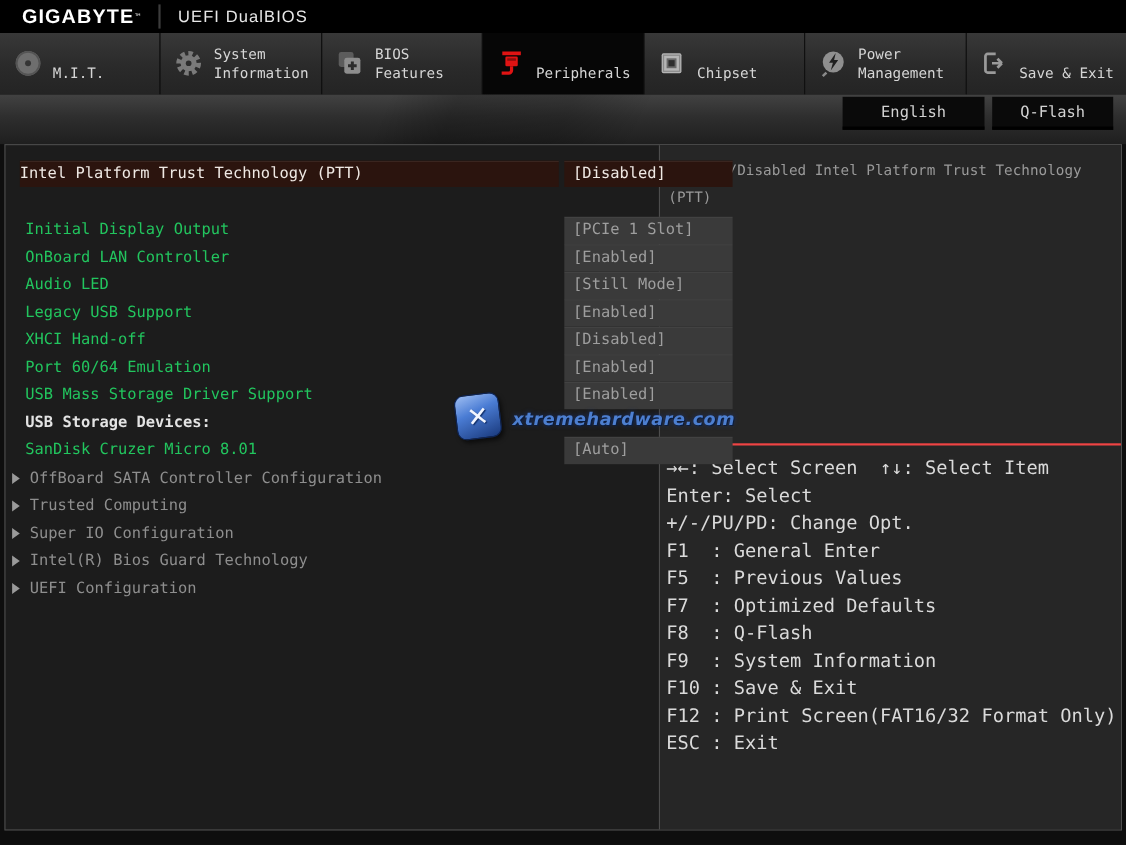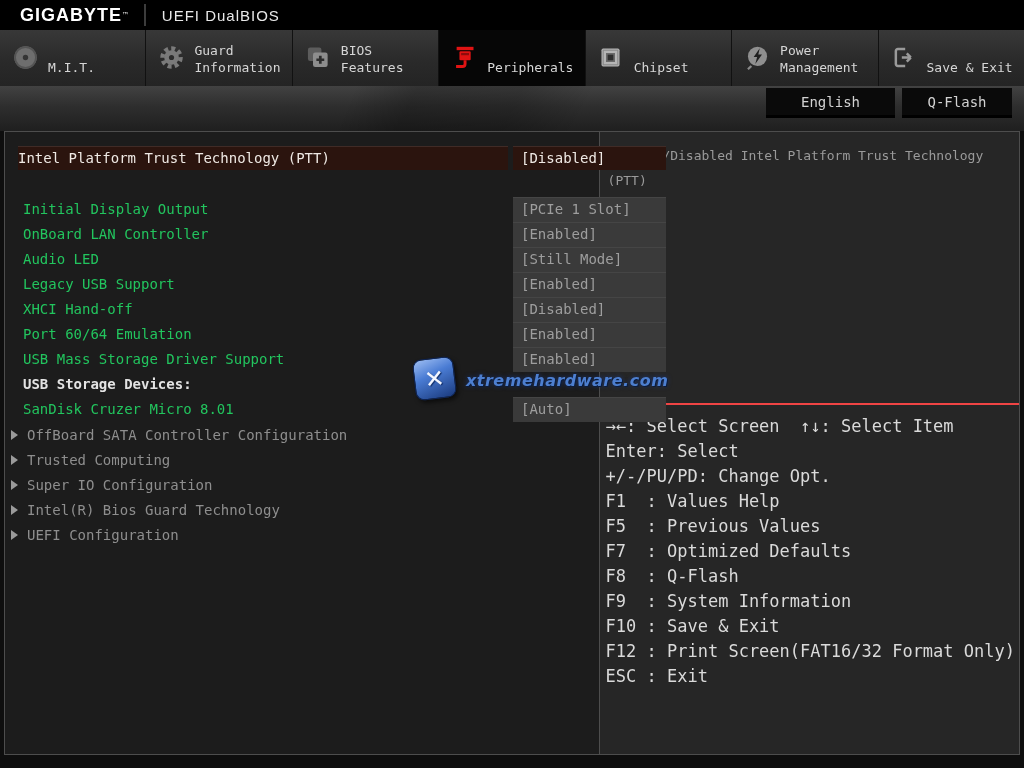--- a/index.html
+++ b/index.html
@@ -158,21 +158,21 @@
   </div>
 
   <div class="tab">
     <span class="tab-icon">
       <svg viewBox="0 0 24 24">
           <circle cx="12" cy="12" r="6.5" fill="#7a7a7a"></circle>
           <circle cx="12" cy="12" r="8" fill="none" stroke="#7a7a7a" stroke-width="4" stroke-dasharray="3.5 2.7"></circle>
           <circle cx="12" cy="12" r="2.3" fill="#2c2c2c"></circle>
         </svg>
     </span>
-    <span class="tab-label">Guard Information</span>
+    <span class="tab-label">System Information</span>
   </div>
 
   <div class="tab">
     <span class="tab-icon">
       <svg viewBox="0 0 24 24">
           <rect x="3.5" y="3" width="12" height="12" rx="2" fill="#5c5c5c"></rect>
           <rect x="8" y="7.5" width="13" height="13" rx="2" fill="#8d8d8d"></rect>
           <path d="M14.5 10.5v7M11 14h7" stroke="#2c2c2c" stroke-width="2.4"></path>
         </svg>
     </span>
@@ -300,21 +300,21 @@
     </div>
 
   </div>
 
   <div class="right-pane">
     <div class="desc-box">Enabled/Disabled Intel Platform Trust Technology (PTT)</div>
     <div class="keys-box">
       <div class="key-line">→←: Select Screen  ↑↓: Select Item</div>
       <div class="key-line">Enter: Select</div>
       <div class="key-line">+/-/PU/PD: Change Opt.</div>
-      <div class="key-line">F1  : Values Help</div>
+      <div class="key-line">F1  : General Enter</div>
       <div class="key-line">F5  : Previous Values</div>
       <div class="key-line">F7  : Optimized Defaults</div>
       <div class="key-line">F8  : Q-Flash</div>
       <div class="key-line">F9  : System Information</div>
       <div class="key-line">F10 : Save &amp; Exit</div>
       <div class="key-line">F12 : Print Screen(FAT16/32 Format Only)</div>
       <div class="key-line">ESC : Exit</div>
     </div>
   </div>
 

